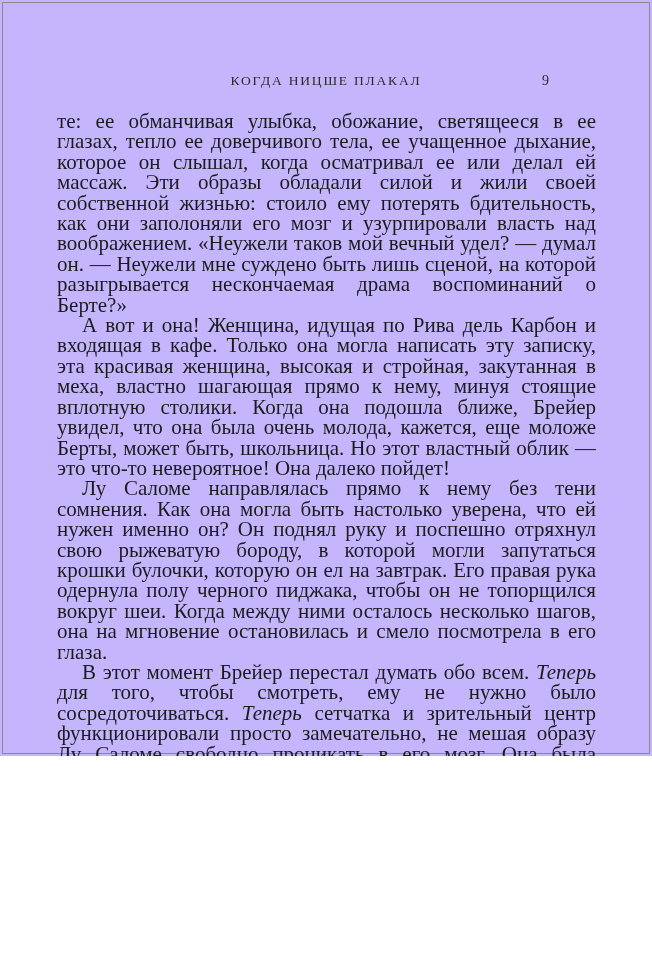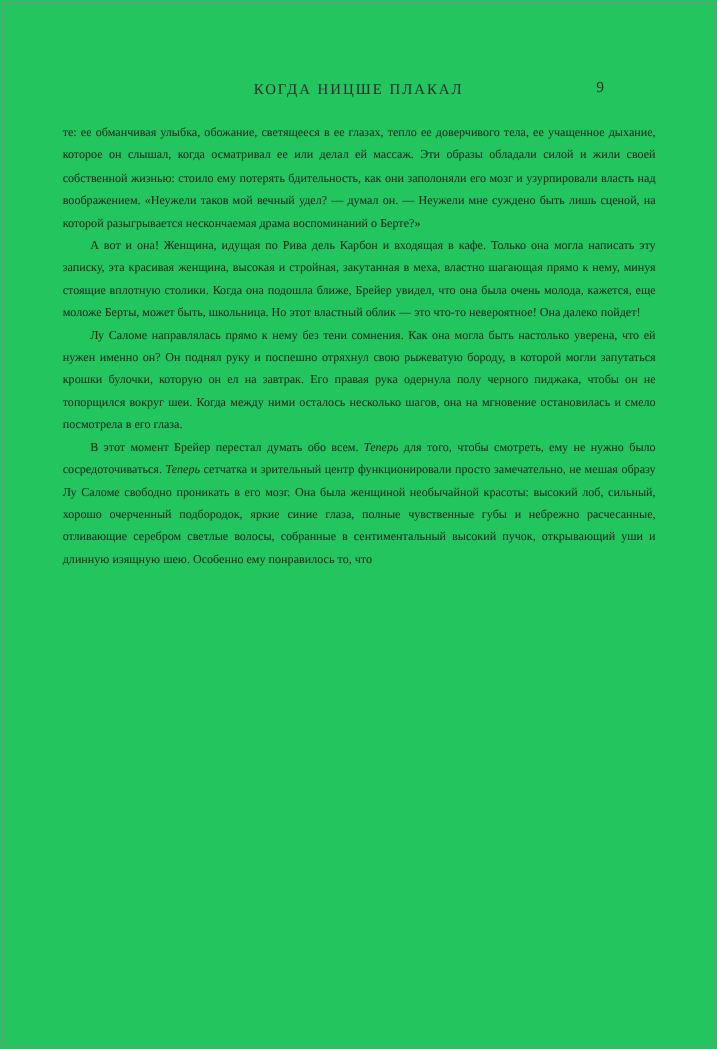--- a/index.html
+++ b/index.html
@@ -9,22 +9,22 @@
     body {
       width: 652px;
       height: 954px;
       background: #ffffff;
       font-family: "Liberation Serif", "DejaVu Serif", serif;
       color: #1e1e1e;
     }
     .page {
       position: relative;
       width: 652px;
-      height: 954px;
-      background: #22c55e;
+      height: 756px;
+      background: #c4b5fd;
       overflow: hidden;
     }
     .frame {
       position: absolute;
       inset: 2px;
       border: 1px solid #8a8a8a;
       pointer-events: none;
     }
     .running-head {
       position: absolute;
@@ -46,21 +46,21 @@
       top: 0;
       right: 46px;
       letter-spacing: 0;
       font-size: 14px;
     }
     .text-block {
       position: absolute;
       top: 111px;
       left: 57px;
       width: 539px;
-      font-size: 11px;
+      font-size: 21px;
       line-height: 20.4px;
       text-align: justify;
       hyphens: auto;
       -webkit-hyphens: auto;
       color: #1c1c1c;
     }
     .para {
       margin: 0;
       padding: 0;
     }

